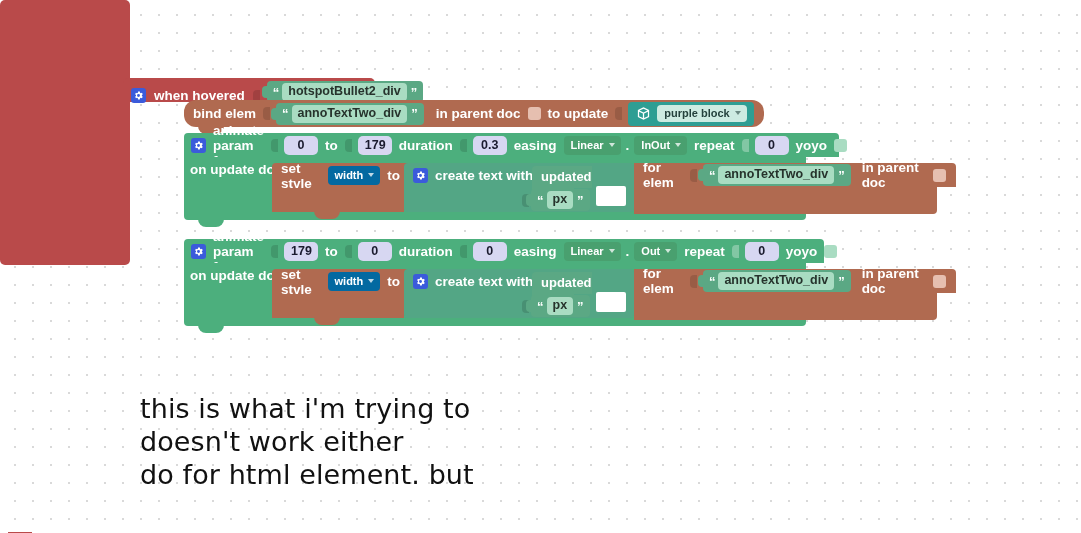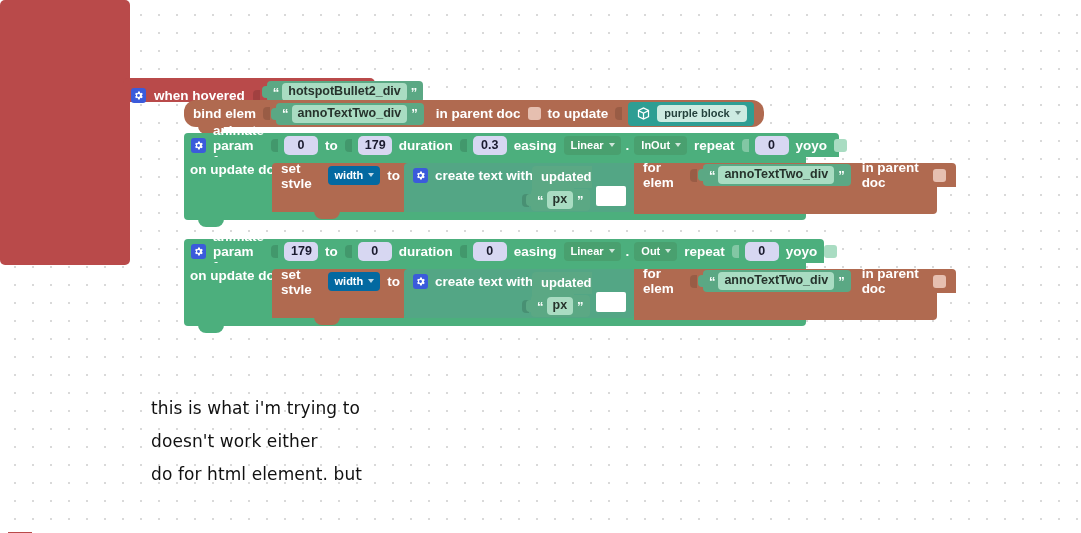--- a/index.html
+++ b/index.html
@@ -231,24 +231,24 @@
     background: #ffffff;
     width: 30px;
     height: 20px;
     border-radius: 2px;
     flex: none;
   }
 
   
   .annotation {
     position: absolute;
-    left: 151px;
+    left: 140px;
     top: 392px;
     color: #111111;
-    font-size: 17px;
+    font-size: 27px;
     font-weight: normal;
     line-height: 33px;
     letter-spacing: 0.1px;
     font-family: "DejaVu Sans", sans-serif;
   }
   .annotation div { white-space: nowrap; }
 </style>
 </head>
 <body>
 

